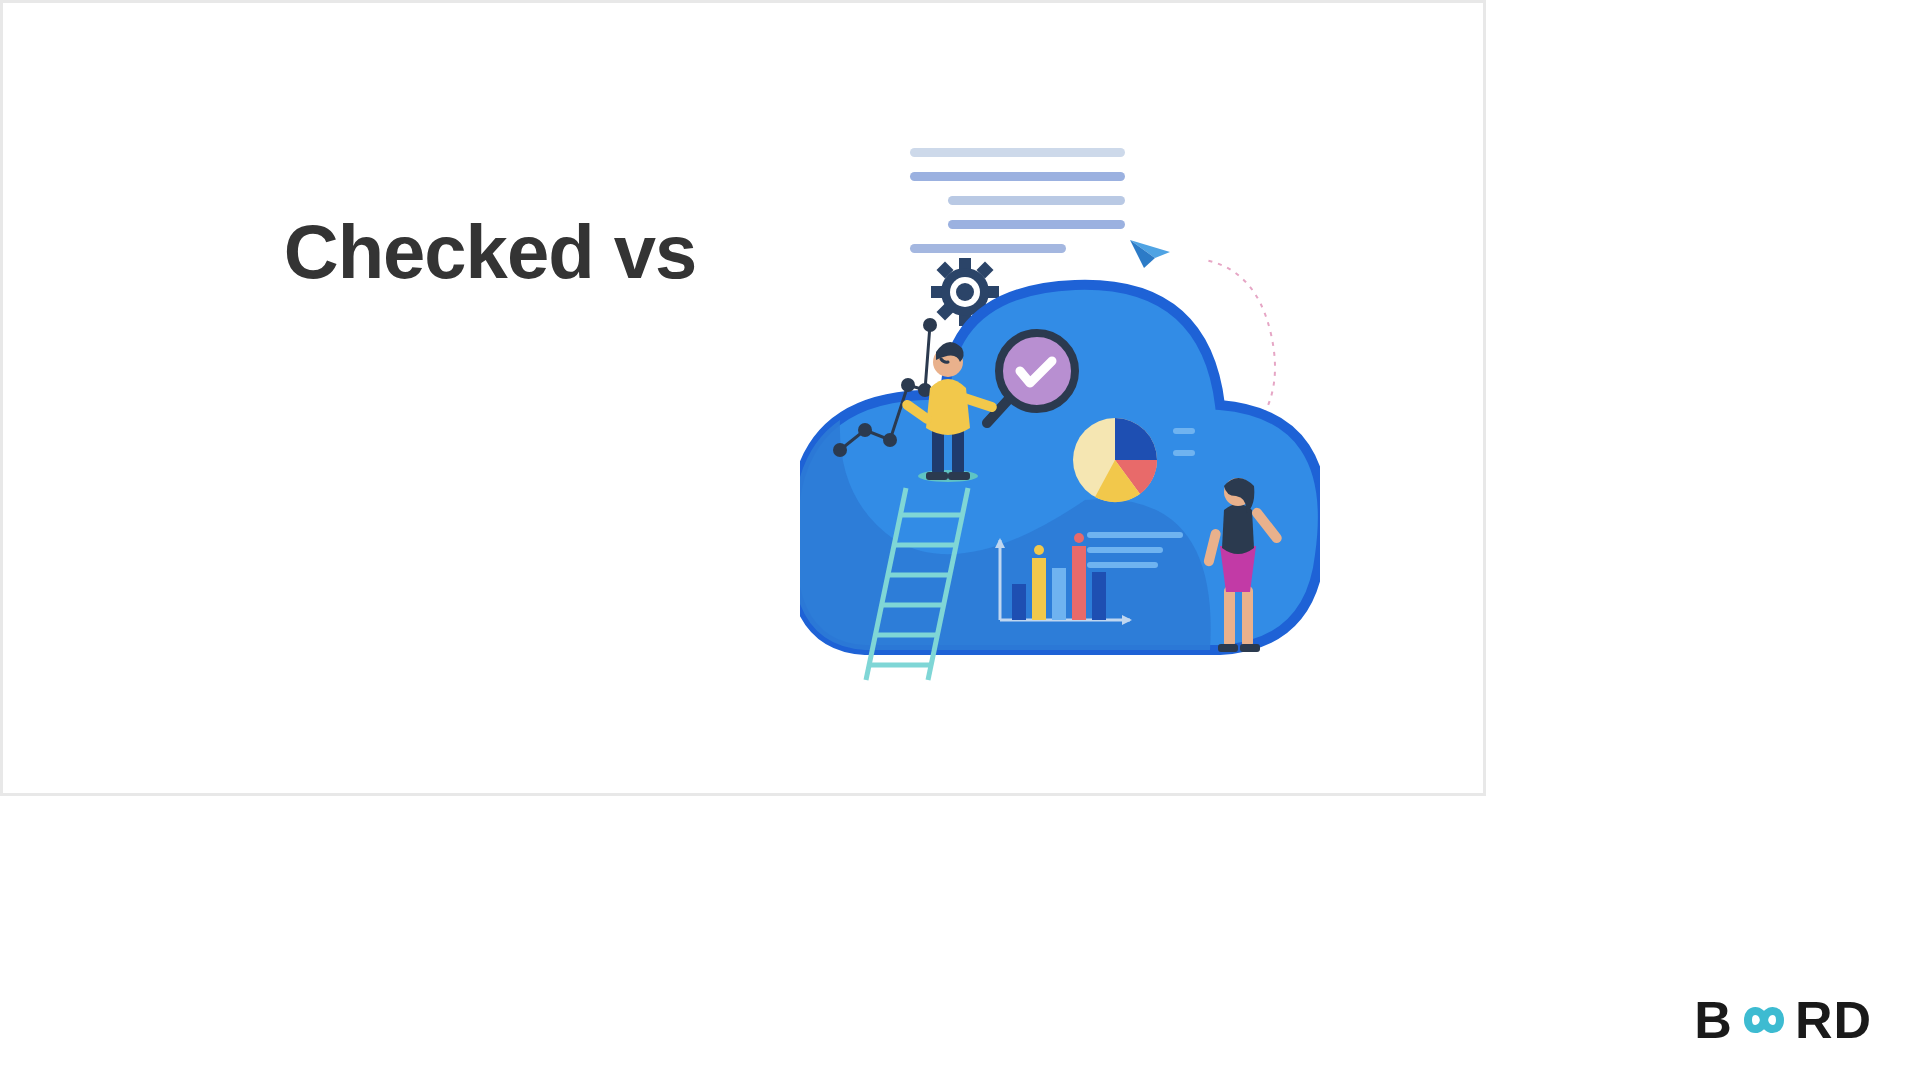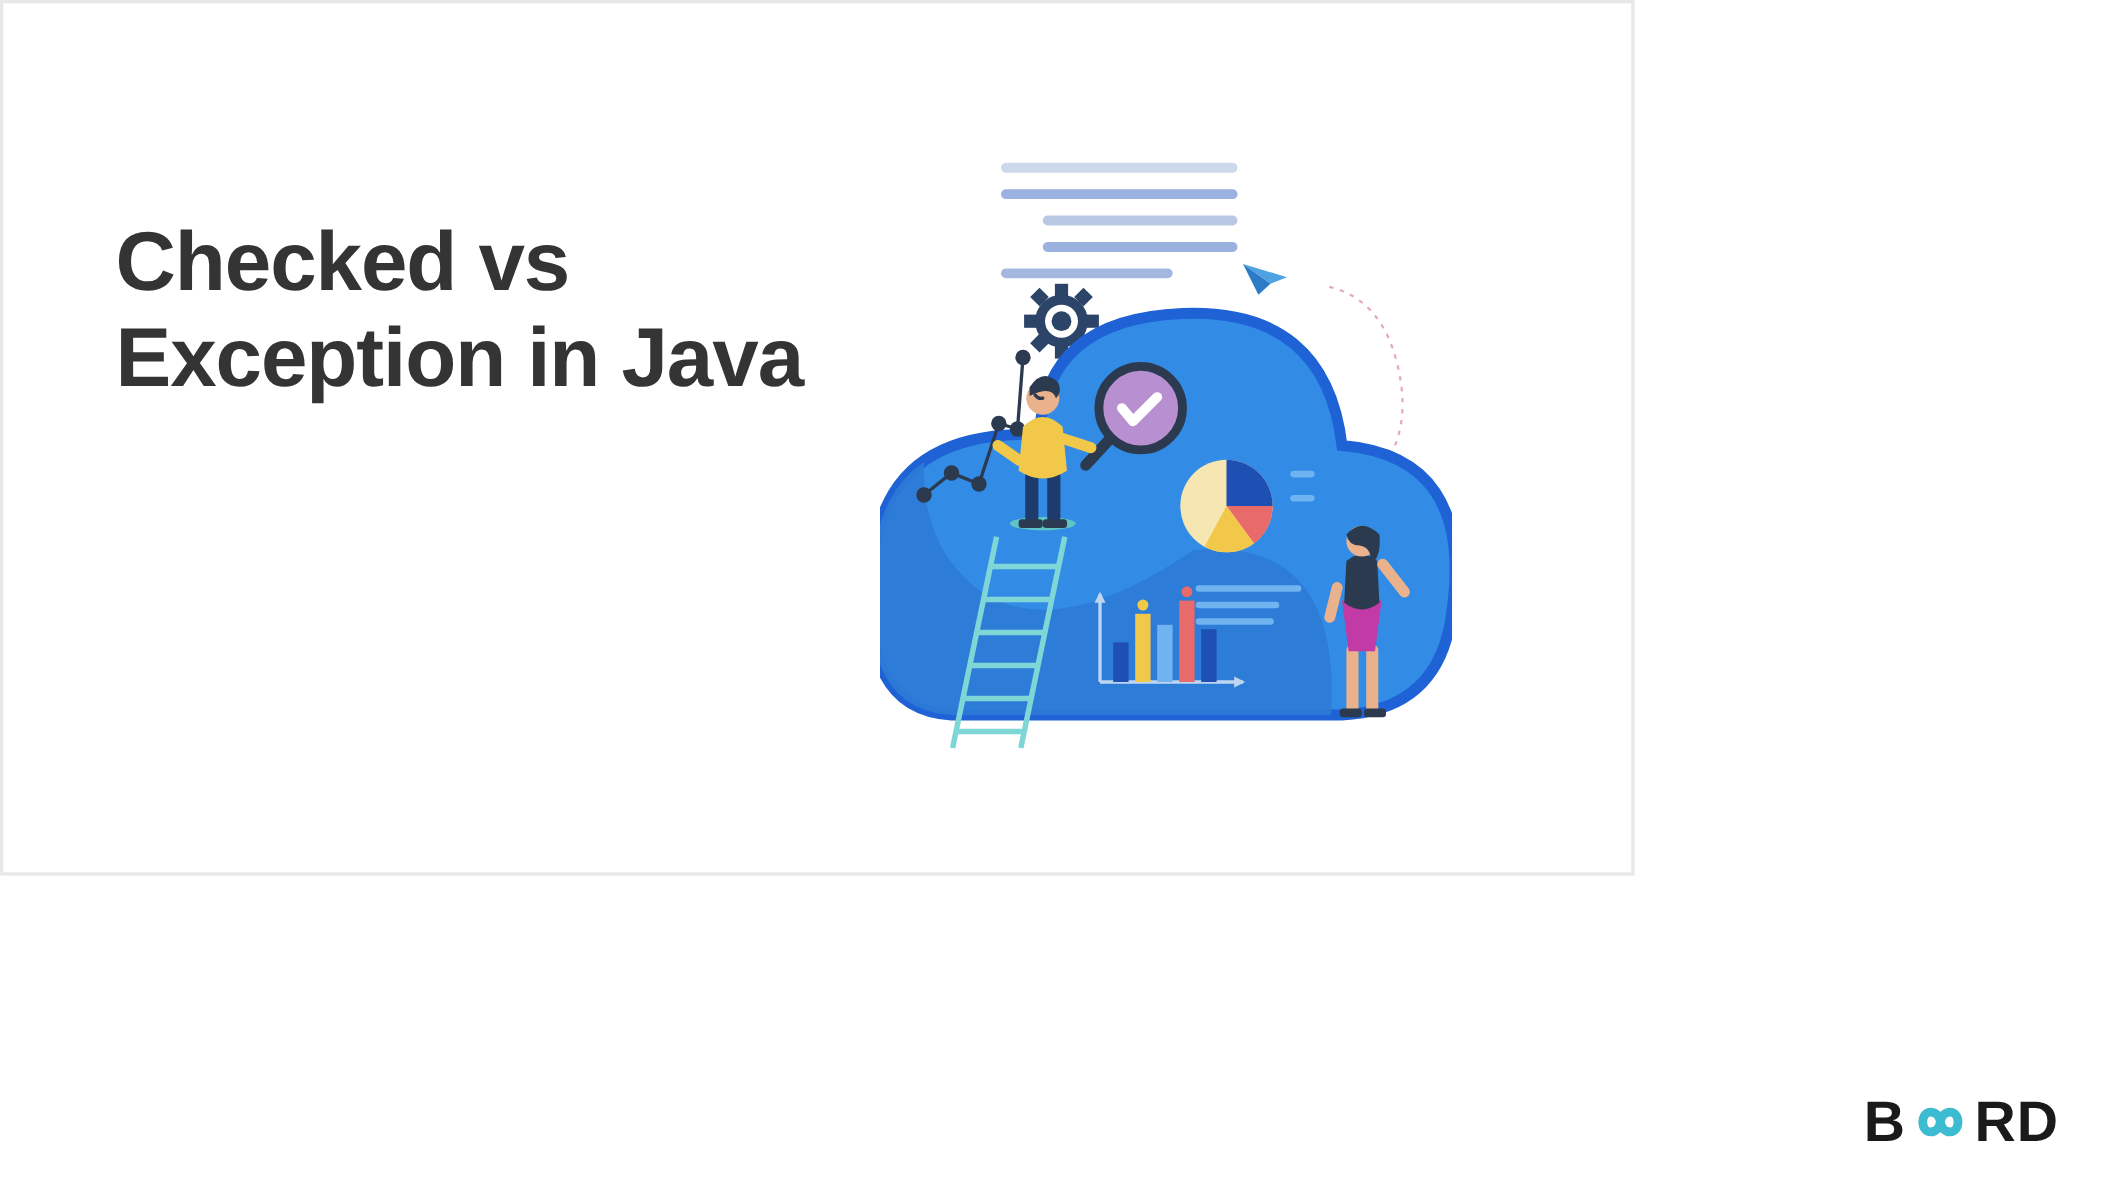--- a/index.html
+++ b/index.html
@@ -1,38 +1,37 @@
 <!DOCTYPE html>
 <html><head>
 <meta charset="utf-8">
 <style>
   html,body{margin:0;padding:0;width:1920px;height:1080px;background:#fff;font-family:Arial,Helvetica,sans-serif;overflow:hidden}
   .frame{position:absolute;left:0;top:0;width:1480px;height:790px;border:3px solid #e8e8e8}
-  .title-wrap{position:absolute;left:105px;top:195px;width:770px;}
+  .title-wrap{position:absolute;left:105px;top:208px;width:770px;text-align:center}
   .title-wrap span{display:block;font-size:76px;font-weight:800;color:#343434;line-height:1.15;letter-spacing:-1px}
   .illustration{position:absolute;left:800px;top:140px;width:520px;height:570px}
   .doc-lines{position:absolute;left:910px;top:148px}
   .doc-lines .dl{height:9px;border-radius:5px;margin-bottom:15px}
   .dl1{width:215px;background:#cdd9ea}
   .dl2{width:215px;background:#9bb1e0}
   .dl3{width:177px;margin-left:38px;background:#b9c9e4}
   .dl4{width:177px;margin-left:38px;background:#9bb1e0}
   .dl5{width:156px;background:#a4b7e0}
   .logo-wrap{position:absolute;right:48px;bottom:30px;display:flex;align-items:center;font-size:52px;font-weight:800;color:#1a1a1a;letter-spacing:1px;font-family:Arial,Helvetica,sans-serif}
   .inf{width:66px;height:36px;position:relative;display:inline-block;margin:0 -2px}
   .inf svg{position:absolute;top:-6px;left:-3px}
 </style>
 </head>
 <body>
 
 <div class="frame"></div>
 
 <div class="title-wrap">
   <span>Checked vs</span>
-  <span>Exception in Java</span>
 </div>
 
 <div class="doc-lines">
   <div class="dl dl1"></div>
   <div class="dl dl2"></div>
   <div class="dl dl3"></div>
   <div class="dl dl4"></div>
   <div class="dl dl5"></div>
 </div>
 

